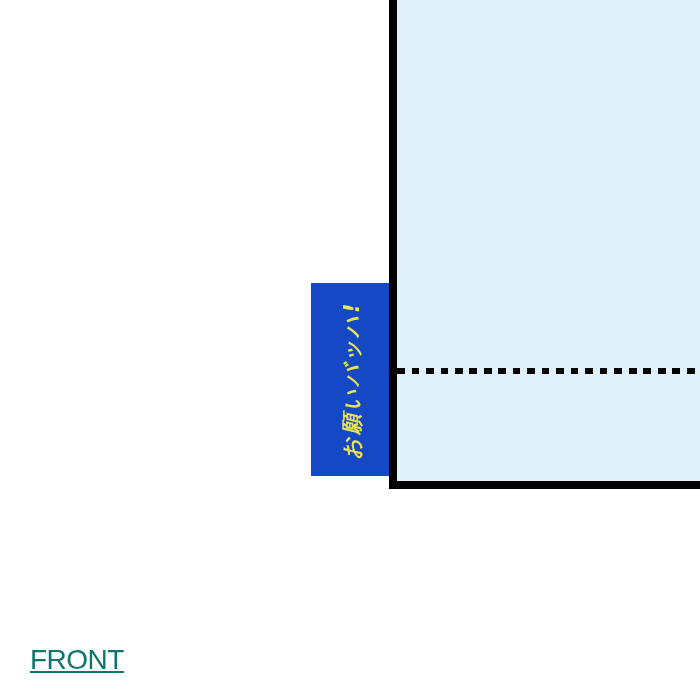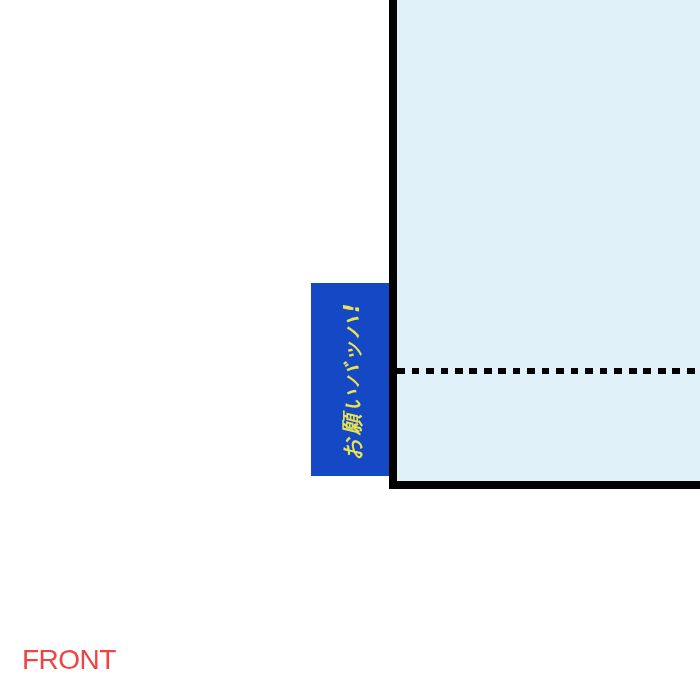--- a/index.html
+++ b/index.html
@@ -57,27 +57,28 @@
     width: 303px;
     height: 6px;
     background: repeating-linear-gradient(
       90deg,
       #000000 0px, #000000 7.5px,
       transparent 7.5px, transparent 14.5px
     );
   }
   .front-label {
     position: absolute;
-    left: 22px;
+    left: 30px;
     top: 644px;
     font-size: 28px;
     font-weight: 400;
     letter-spacing: -0.5px;
-    color: #ef4444;
+    color: #0f766e;
     font-family: "Liberation Sans", sans-serif;
+    text-decoration: underline;
   }
 </style>
 </head>
 <body>
 
 <div class="canvas">
 
   <div class="tag" style="background-color: rgb(21, 72, 196);">
     <span class="tag-text" style="color: rgb(233, 228, 80);">お願いバッハ!</span>
   </div>

